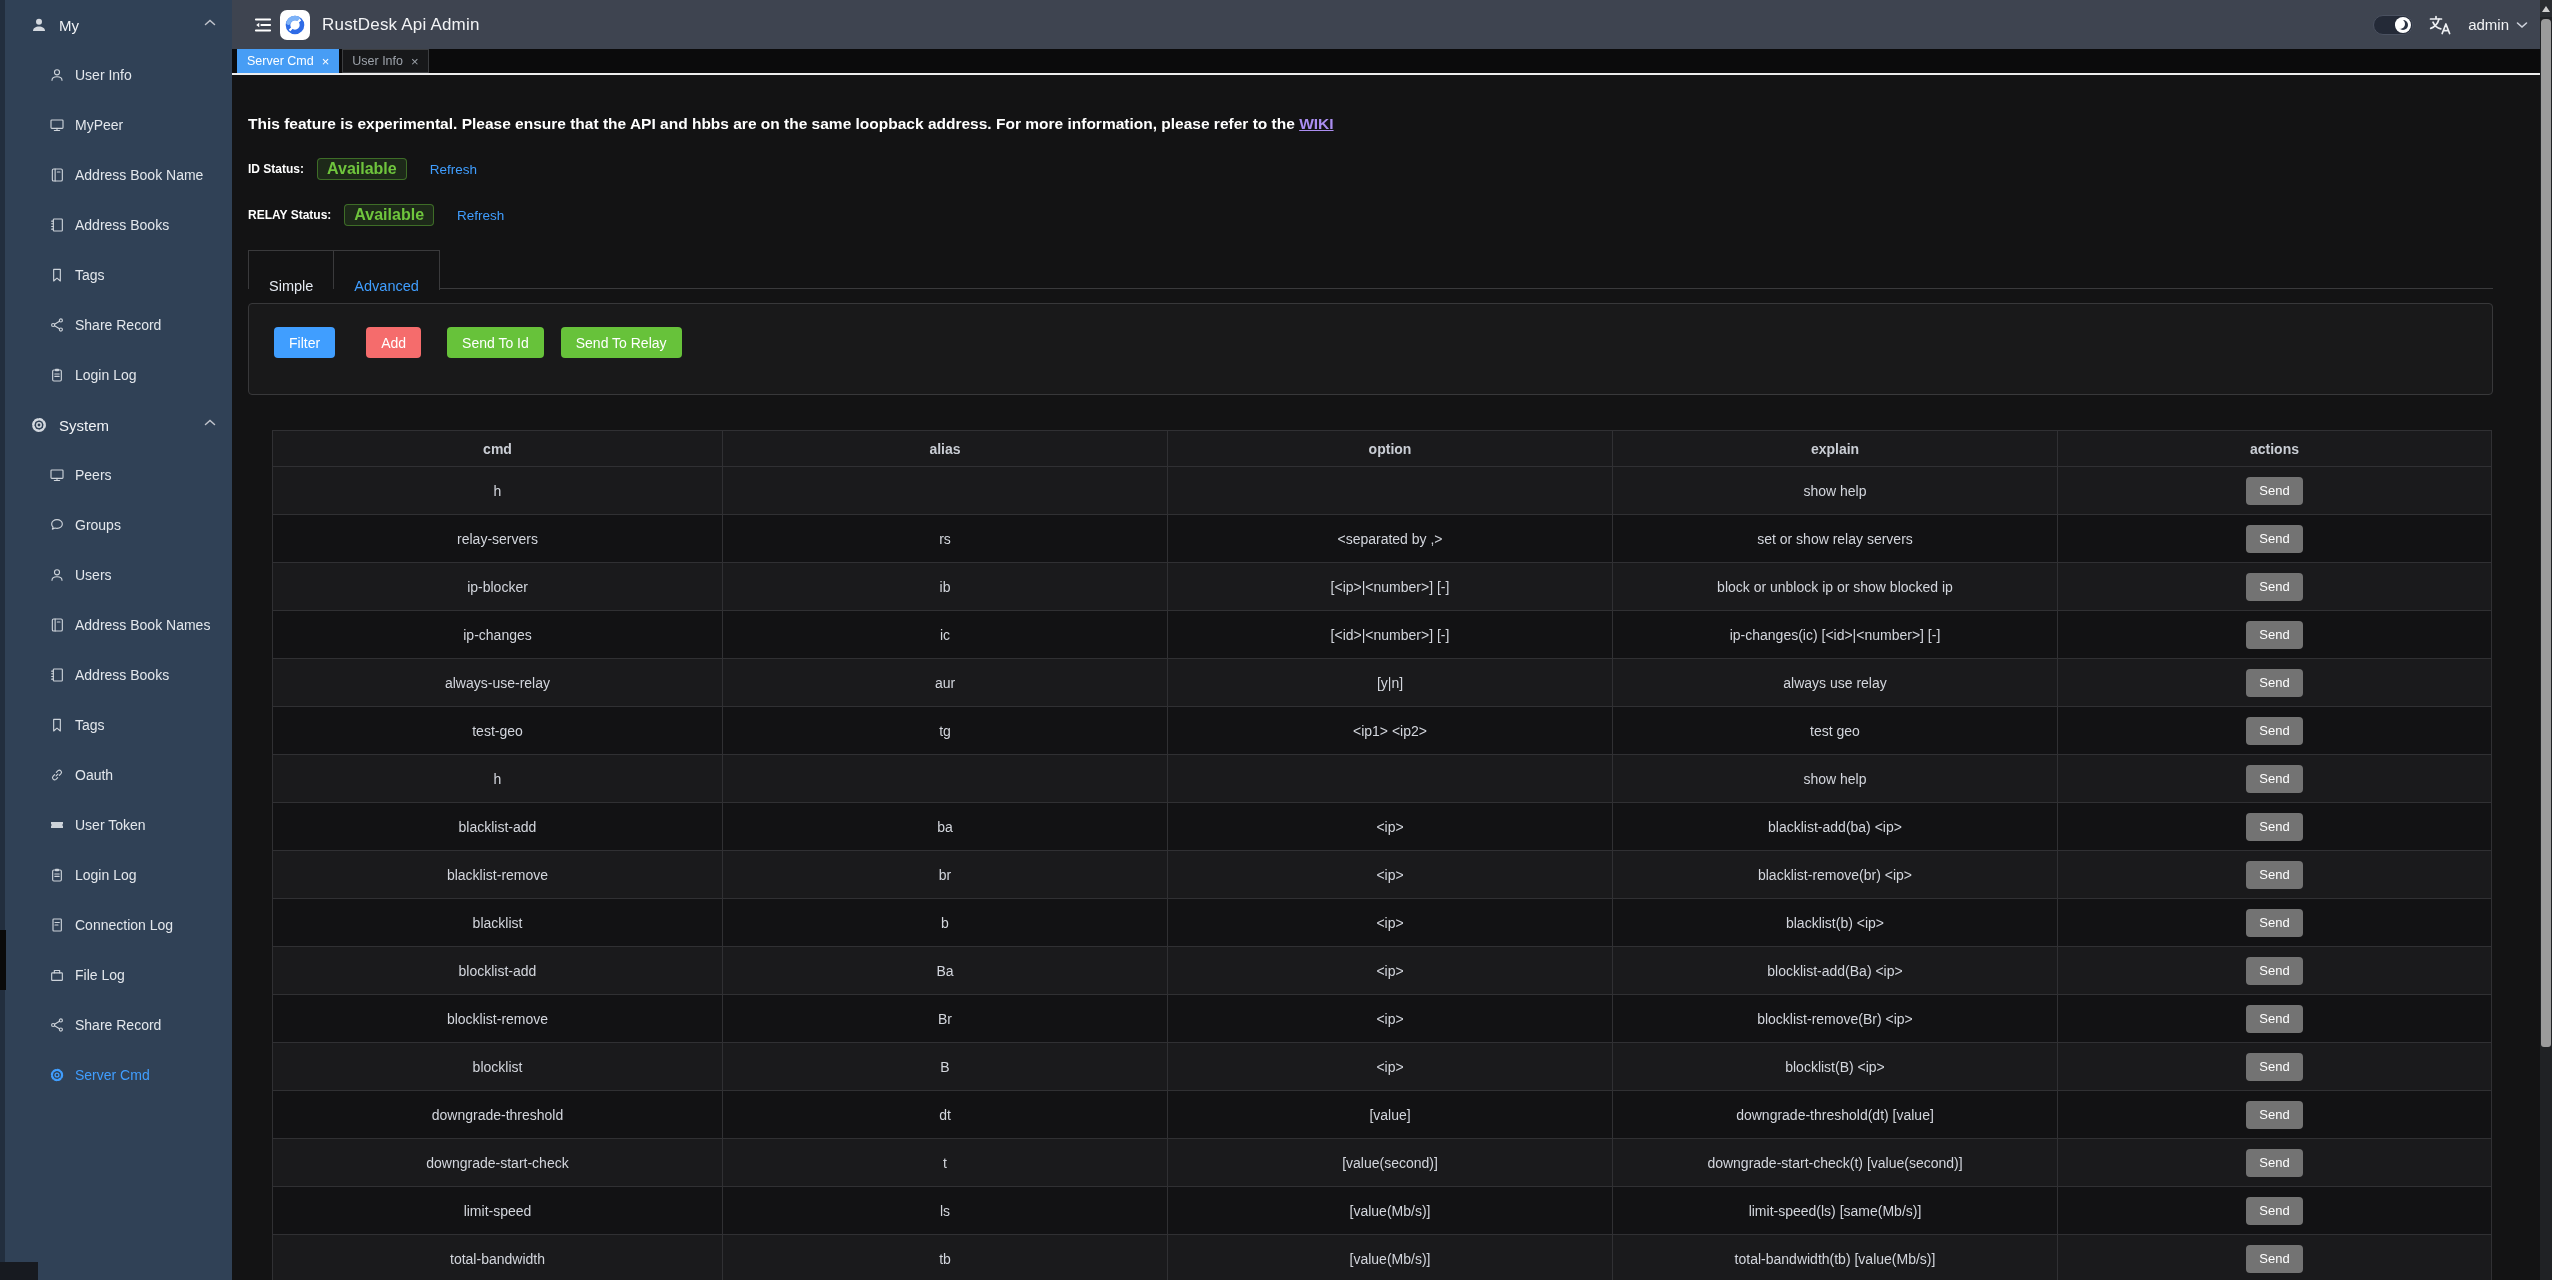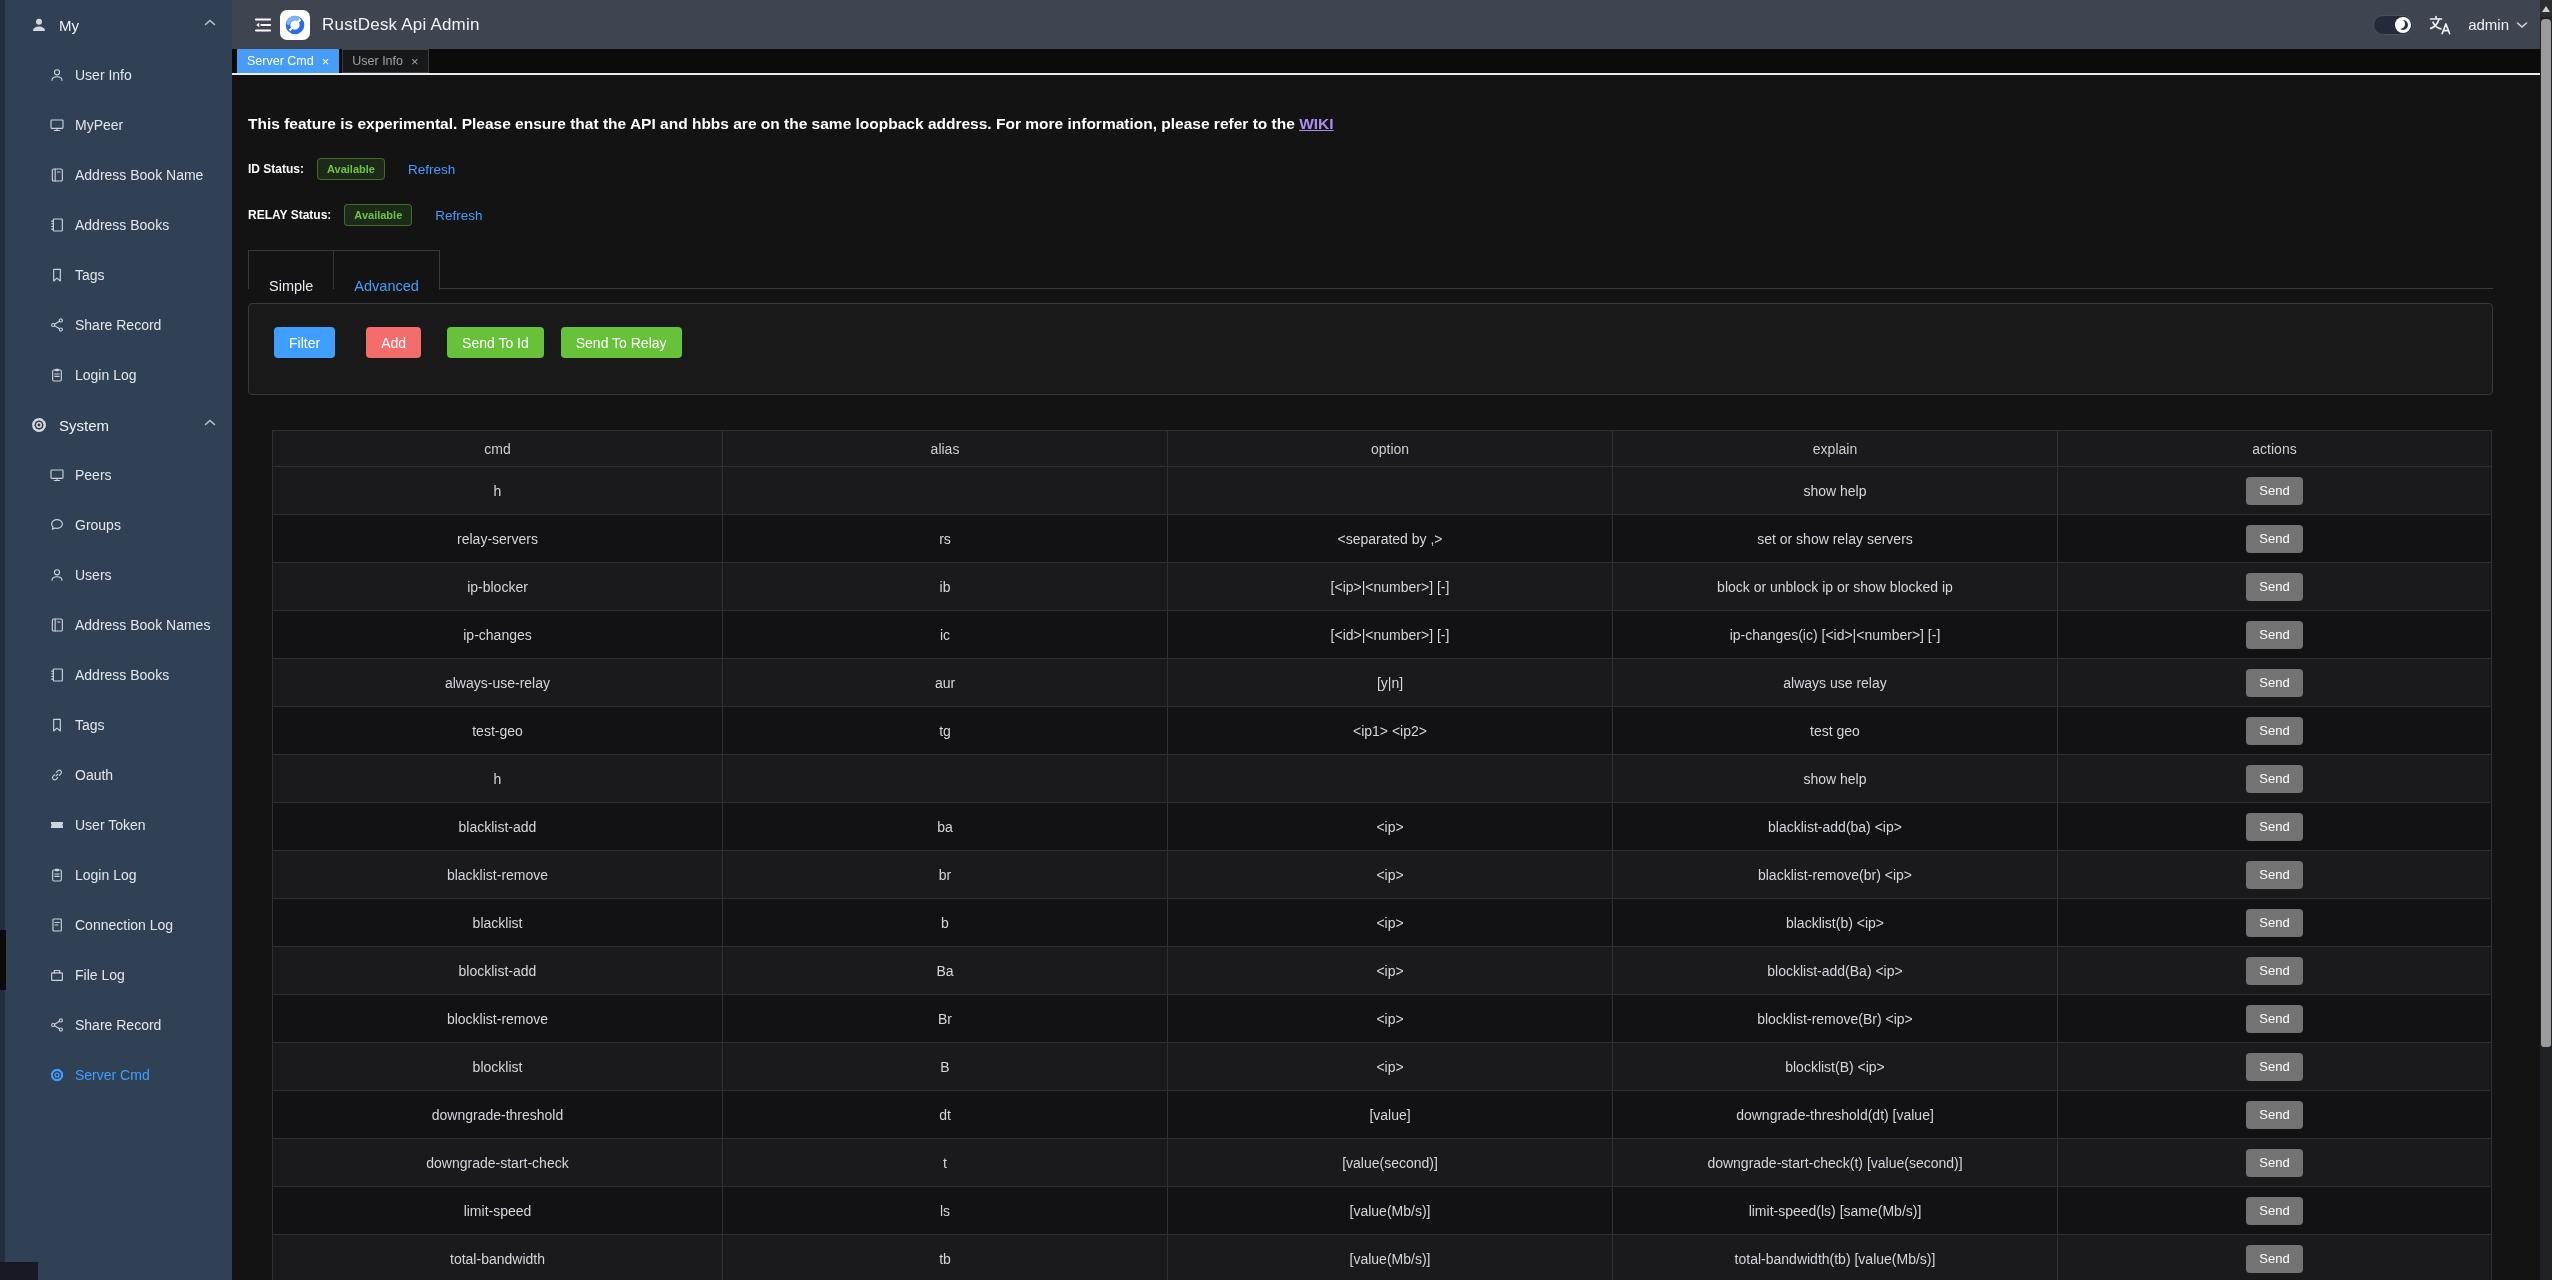--- a/index.html
+++ b/index.html
@@ -87,21 +87,21 @@
   .notice {
     position:absolute; left:16px; top:40px; font-size:15.5px; font-weight:bold; color:#ffffff;
   }
   .notice a { color:#ab8ef0; text-decoration:underline; cursor:pointer; }
 
   .status-block { position:absolute; left:16px; top:82px; }
   .status-row { display:flex; align-items:center; height:24px; margin-bottom:22px; }
   .status-label { font-size:12px; font-weight:bold; color:#ffffff; }
   .status-badge {
     margin-left:13px; padding:0 9px; height:22px; line-height:20px;
-    font-size:11px; font-weight:bold; color:#6fc53d;
+    font-size:16px; font-weight:bold; color:#6fc53d;
     background:rgba(103,194,58,.13); border:1px solid rgba(103,194,58,.45);
     border-radius:4px;
   }
   .status-refresh { margin-left:23px; font-size:13.5px; color:#409eff; cursor:pointer; }
 
   .mode-tabs {
     position:absolute; left:16px; top:175px; width:2245px; height:39px;
     display:flex; border-bottom:1px solid #3a3a3c;
   }
   .mode-tab {
@@ -125,21 +125,21 @@
 
   .table-wrap { position:absolute; left:40px; top:355px; }
   table.cmd-table {
     border-collapse:collapse; table-layout:fixed; width:2219px;
     border:1px solid #303033; font-size:14px;
   }
   .cmd-table th, .cmd-table td {
     border-right:1px solid #303033; border-bottom:1px solid #303033;
     text-align:center; padding:0 10px; overflow:hidden; white-space:nowrap;
   }
-  .cmd-table th { height:36px; font-weight:normal; color:#c9cdd4; background:#1a1a1c; }
+  .cmd-table th { height:36px; font-weight:bold; color:#c9cdd4; background:#1a1a1c; }
   .cmd-table td { height:48px; color:#d3d6dd; }
   .cmd-table tbody tr:nth-child(odd)  td { background:#1a1a1c; }
   .cmd-table tbody tr:nth-child(even) td { background:#121214; }
   .send-btn {
     width:57px; height:28px; border:none; border-radius:4px; background:#737373;
     color:#ffffff; font-size:13px; font-family:inherit; cursor:pointer;
   }
 
   
   .scrollbar {

